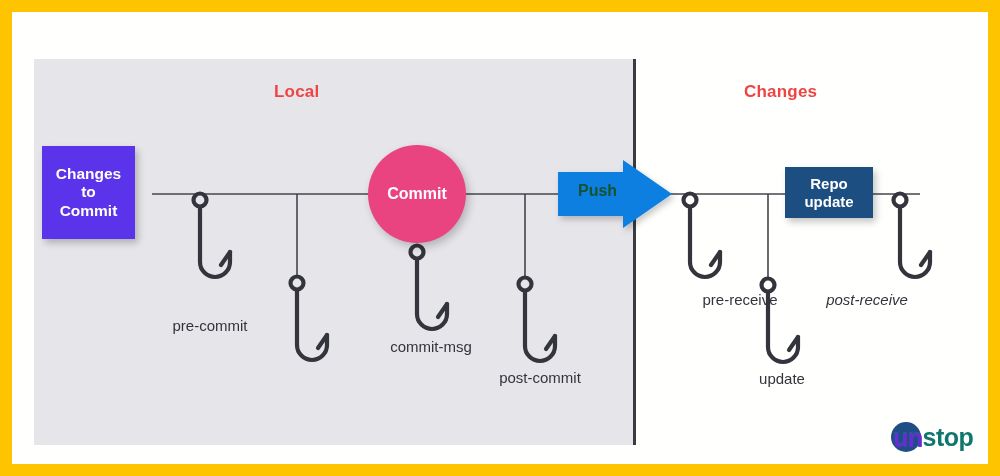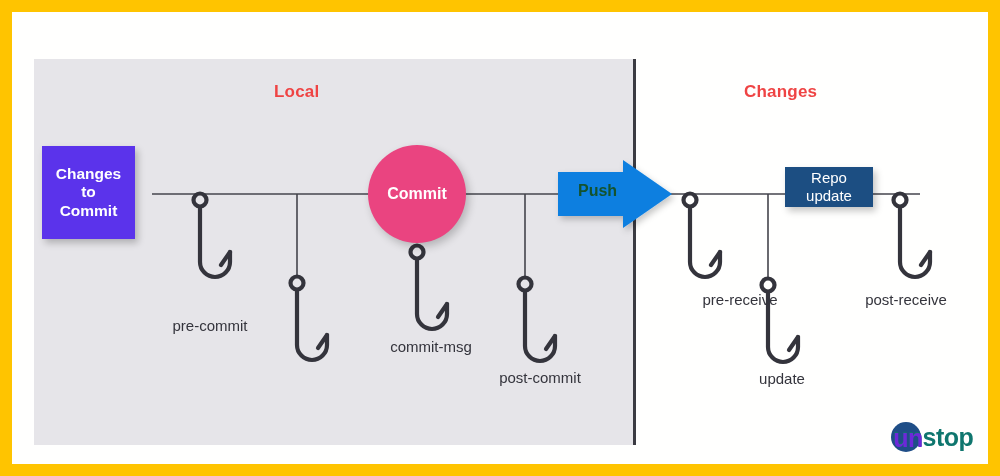--- a/index.html
+++ b/index.html
@@ -89,24 +89,24 @@
     width: 93px;
     height: 93px;
     background: #5B33EB;
     font-size: 15.5px;
     font-weight: bold;
   }
   #repo-box {
     left: 785px;
     top: 167px;
     width: 88px;
-    height: 40px;
+    height: 51px;
     background: #1C4E82;
     font-size: 15px;
-    font-weight: normal;
+    font-weight: bold;
   }
   #commit-circle {
     position: absolute;
     left: 368px;
     top: 145px;
     width: 98px;
     height: 98px;
     border-radius: 50%;
     background: #EA4480;
     display: flex;
@@ -279,21 +279,21 @@
   <div class="node-box" id="repo-box">
     <span style="white-space:pre-line">Repo
 update</span>
   </div>
 
   <div class="hook-label" style="left:210px; top:289px;margin-top:28px;">pre-commit</div>
   <div class="hook-label" style="left:431px; top:338px;">commit-msg</div>
   <div class="hook-label" style="left:540px; top:369px;">post-commit</div>
   <div class="hook-label" style="left:700px; top:291px;margin-left:40px;">pre-receive</div>
   <div class="hook-label" style="left:782px; top:370px;">update</div>
-  <div class="hook-label" style="left:906px; top:291px;">post-receive</div>
+  <div class="hook-label" style="left:867px; top:291px;font-style:italic;">post-receive</div>
 
   <div id="logo">
     <div id="logo-circle"></div>
     <div id="logo-text">unstop</div>
     <div id="logo-un">un</div>
   </div>
 
 </div>
 
 </body></html>

